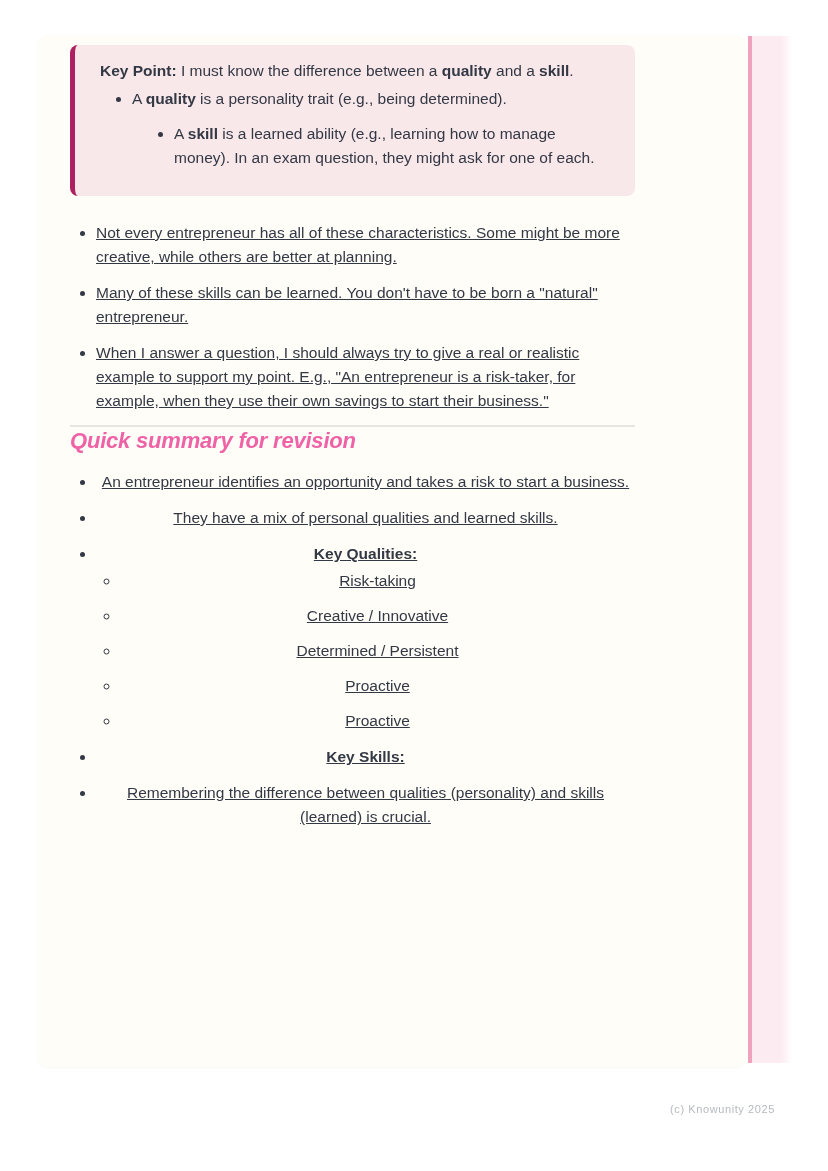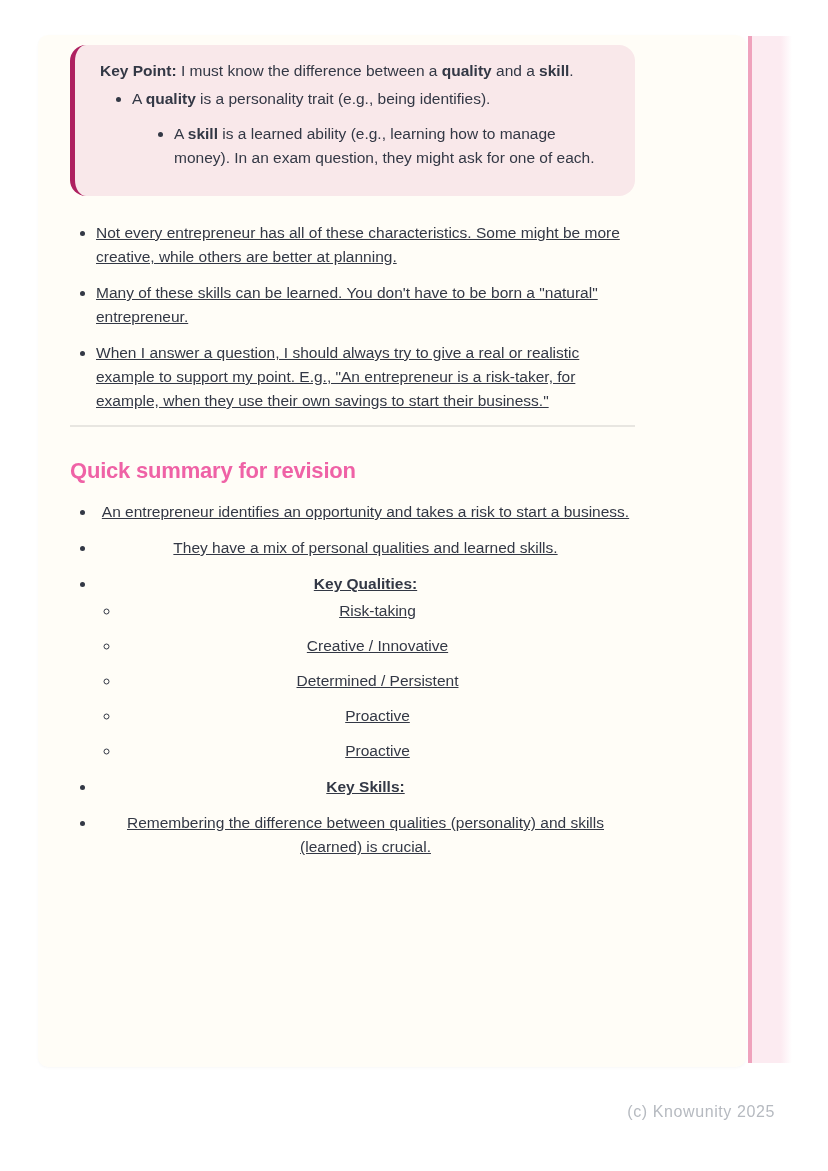--- a/index.html
+++ b/index.html
@@ -18,21 +18,21 @@
     width: 708px; height: 1032px;
     background: var(--card-bg, #fffdf7);
     border-radius: 10px;
     padding: 10px 111px 0 32px;
     box-shadow: 0 1px 3px rgba(0,0,0,0.03);
   }
 
   .callout {
     background: var(--callout-bg, #f9e8ea);
     border-left: 5px solid var(--callout-accent, #ae2160);
-    border-radius: 16px;
+    border-radius: 8px;
     padding: 14px 24px 26px 25px;
     font-size: 15.5px;
     line-height: 24px;
   }
   .callout-lead strong { font-weight: 700; }
   .callout ul {
     list-style: disc;
     margin-top: 4px;
     padding-left: 32px;
   }
@@ -48,26 +48,26 @@
   .body-list > li { margin-bottom: 12px; }
   .notes-list { margin-top: 25px; }
 
   .divider {
     border: none;
     border-top: 2px solid var(--divider, #e8e6e1);
     margin: 8px 0 0 0;
   }
 
   .summary-heading {
-    margin-top: 30px;
     font-size: 22px;
     line-height: 28px;
     font-weight: 700;
     letter-spacing: -0.2px;
     color: var(--heading-pink, #ef62a6);
+    font-style: italic;
   }
   .summary-list { margin-top: 15px; text-align: center; }
 
   .sub-list {
     list-style: circle;
     margin: 3px 0 9px 0;
     padding-left: 24px;
   }
   .sub-list li + li { margin-top: 11px; }
 
@@ -80,34 +80,34 @@
     border-left: 4px solid var(--strip-line, #efa2bc);
     background: linear-gradient(to right,
       var(--strip-fill, #fcebf1) 0%,
       var(--strip-fill, #fcebf1) 72%,
       rgba(252,235,241,0) 100%);
   }
 
   .footer {
     position: absolute;
     top: 1103px; right: 53px;
-    font-size: 16px;
+    font-size: 11px;
     letter-spacing: 0.6px;
     color: var(--footer-text, #b6bac0);
   }
 </style>
 </head>
 <body>
 
 <div class="card">
 
   <div class="callout">
     <p class="callout-lead"><strong>Key Point:</strong><span> I must know the difference between a </span><strong>quality</strong><span> and a </span><strong>skill</strong><span>.</span></p>
     <ul class="callout-list">
-        <li><span>A </span><strong>quality</strong><span> is a personality trait (e.g., being identifies).</span></li>
+        <li><span>A </span><strong>quality</strong><span> is a personality trait (e.g., being determined).</span></li>
         <li><span>A </span><strong>skill</strong><span> is a learned ability (e.g., learning how to manage money). In an exam question, they might ask for one of each.</span></li>
       </ul>
   </div>
 
   <ul class="body-list notes-list">
       <li><span>Not every entrepreneur has all of these characteristics. Some might be more creative, while others are better at planning.</span></li>
       <li><span>Many of these skills can be learned. You don't have to be born a "natural" entrepreneur.</span></li>
       <li><span>When I answer a question, I should always try to give a real or realistic example to support my point. E.g., "An entrepreneur is a risk-taker, for example, when they use their own savings to start their business."</span></li>
     </ul>
 

